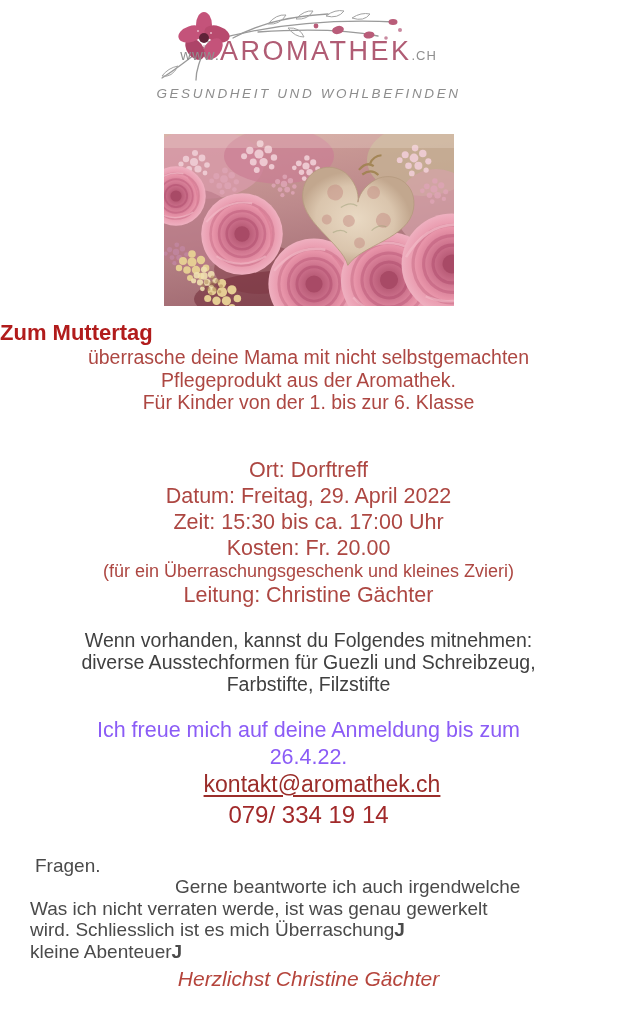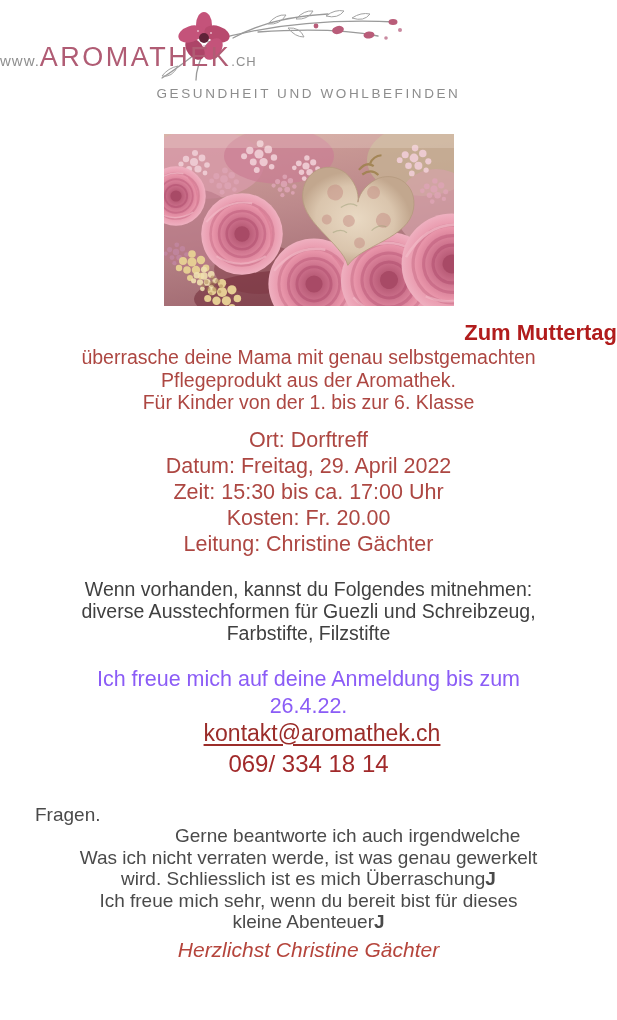--- a/index.html
+++ b/index.html
@@ -8,48 +8,48 @@
     position:relative;
     width:617px;height:1020px;
     margin:0 auto;
     background:#ffffff;
     font-family:"Liberation Sans", sans-serif;
     overflow:hidden;
   }
   
   .logo-header{position:relative;height:94px;padding-top:32px;}
   .logo-deco{position:absolute;left:138px;top:8px;width:292px;height:76px;}
-  .brand-line{position:absolute;top:42px;left:0;width:100%;white-space:nowrap;}
+  .brand-line{position:absolute;top:36px;left:0;width:100%;text-align:center;white-space:nowrap;}
   .brand-www{font-size:15px;color:#8f8f8f;letter-spacing:1px;}
   .brand-name{font-size:27px;color:#b05c74;letter-spacing:2.5px;font-weight:400;}
   .brand-tld{font-size:13px;color:#8f8f8f;letter-spacing:1px;}
   .brand-tagline{position:absolute;top:86px;left:0;width:100%;text-align:center;
-    font-size:13.5px;color:#8d8d8d;letter-spacing:2.6px;}
+    font-size:13.5px;color:#8d8d8d;letter-spacing:2.6px;font-style:italic;}
   
   .hero{display:block;margin:8px auto 0;width:290px;height:172px;}
   
   .title-sec{margin-top:13px;}
-  .event-title{margin:0;font-size:22px;line-height:27px;font-weight:700;color:#b11c1c;text-align:right;}
+  .event-title{margin:0;font-size:22px;line-height:27px;font-weight:700;color:#b11c1c;text-align:left;}
   .intro-line{font-size:19.5px;line-height:22.5px;color:#ad4742;text-align:center;}
   
-  .details{margin-top:13px;}
+  .details{margin-top:43px;}
   .detail-line{font-size:21.5px;line-height:26px;color:#ad4742;text-align:center;}
   .detail-note{font-size:18px;line-height:21px;color:#ad4742;text-align:center;}
   
   .bring{margin-top:21px;}
   .bring-line{font-size:19.5px;line-height:22px;color:#404040;text-align:center;}
   
   .signup{margin-top:22px;}
   .signup-line{font-size:21.5px;line-height:27px;color:#8b5cf6;text-align:center;}
   .email-row{text-align:center;line-height:27px;}
   .email-link{font-size:23px;color:#9b2d2a;text-decoration:underline;text-underline-offset:3px;margin-left:27px;}
   .phone{font-size:24px;line-height:29px;color:#a1292a;text-align:center;}
   
   .outro{margin-top:26px;padding:0 30px;}
-  .outro-line{font-size:19px;line-height:21.5px;color:#4a4a4a;text-align:center;}
+  .outro-line{font-size:19px;line-height:21.5px;color:#4a4a4a;}
   .outro-line.indent{text-align:left;padding-left:145px;}
   .outro-line.left{text-align:left;padding-left:5px;}
   .smiley-j{font-weight:700;}
   .closing{margin-top:3px;font-size:21px;line-height:27px;color:#b5453c;text-align:center;font-style:italic;}
 </style>
 </head>
 <body>
 
 <div class="page">
 
@@ -224,51 +224,51 @@
           <path d="M-2,6 q8,-8 16,-2"></path>
           <path d="M4,-6 q2,-8 10,-10"></path>
       </g>
     </g>
 
     <rect width="290" height="14" fill="#f4e3d8" opacity="0.25"></rect>
   </svg>
 
   <section class="title-sec">
     <h1 class="event-title">Zum Muttertag</h1>
-    <div class="intro-line">überrasche deine Mama mit genau selbstgemachten</div>
+    <div class="intro-line">überrasche deine Mama mit nicht selbstgemachten</div>
     <div class="intro-line">Pflegeprodukt aus der Aromathek.</div>
     <div class="intro-line">Für Kinder von der 1. bis zur 6. Klasse</div>
   </section>
 
   <section class="details">
     <div class="detail-line">Ort: Dorftreff</div>
     <div class="detail-line">Datum: Freitag, 29. April 2022</div>
     <div class="detail-line">Zeit: 15:30 bis ca. 17:00 Uhr</div>
     <div class="detail-line">Kosten: Fr. 20.00</div>
+    <div class="detail-note">(für ein Überraschungsgeschenk und kleines Zvieri)</div>
     <div class="detail-line">Leitung: Christine Gächter</div>
   </section>
 
   <section class="bring">
     <div class="bring-line">Wenn vorhanden, kannst du Folgendes mitnehmen:</div>
     <div class="bring-line">diverse Ausstechformen für Guezli und Schreibzeug,</div>
     <div class="bring-line">Farbstifte, Filzstifte</div>
   </section>
 
   <section class="signup">
     <div class="signup-line">Ich freue mich auf deine Anmeldung bis zum</div>
     <div class="signup-line">26.4.22.</div>
     <div class="email-row">
       <a href="#" class="email-link">kontakt@aromathek.ch</a>
     </div>
-    <div class="phone">069/ 334 18 14</div>
+    <div class="phone">079/ 334 19 14</div>
   </section>
 
   <section class="outro">
     <div class="outro-line left">Fragen.</div>
     <div class="outro-line indent">Gerne beantworte ich auch irgendwelche</div>
     <div class="outro-line">Was ich nicht verraten werde, ist was genau gewerkelt</div>
     <div class="outro-line"><span>wird. Schliesslich ist es mich Überraschung</span><span class="smiley-j">J</span></div>
-    <div class="outro-line">Ich freue mich sehr, wenn du bereit bist für dieses</div>
     <div class="outro-line"><span>kleine Abenteuer</span><span class="smiley-j">J</span></div>
     <div class="closing">Herzlichst Christine Gächter</div>
   </section>
 
 </div>
 
 </body></html>

